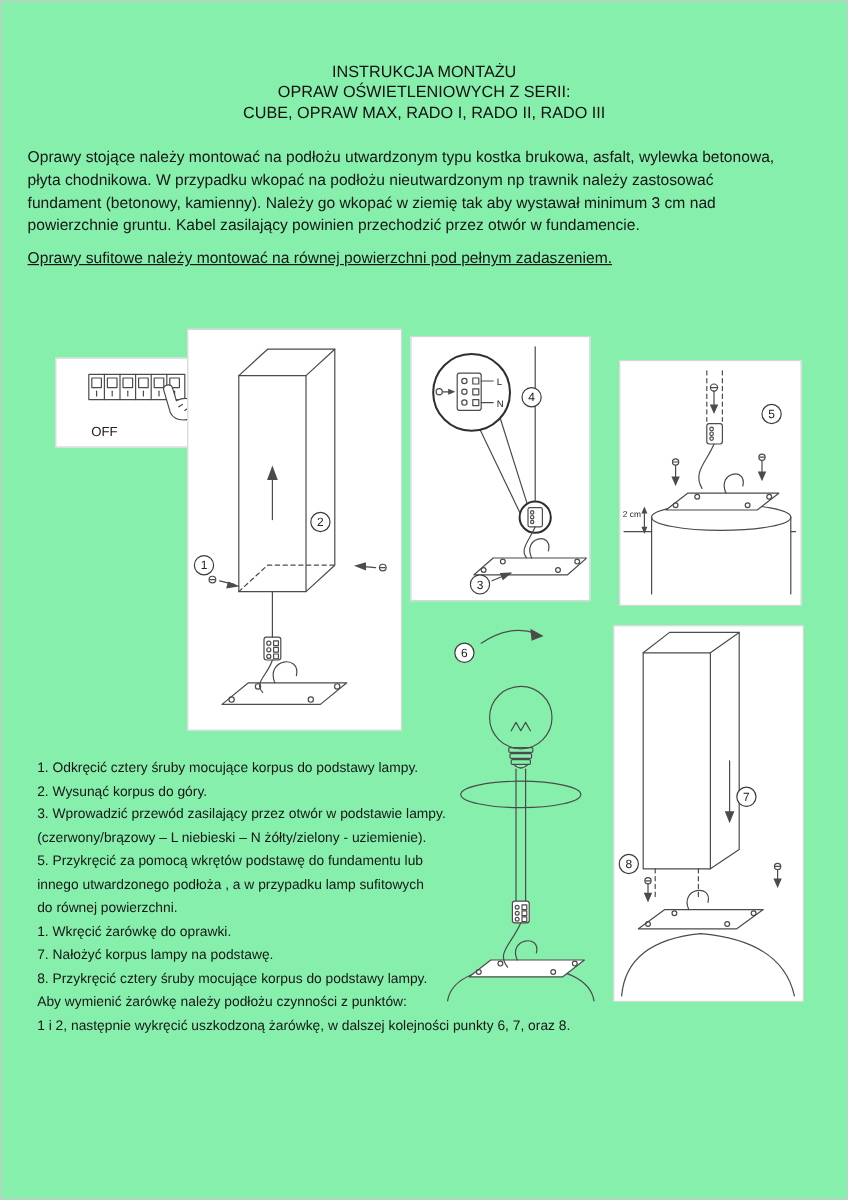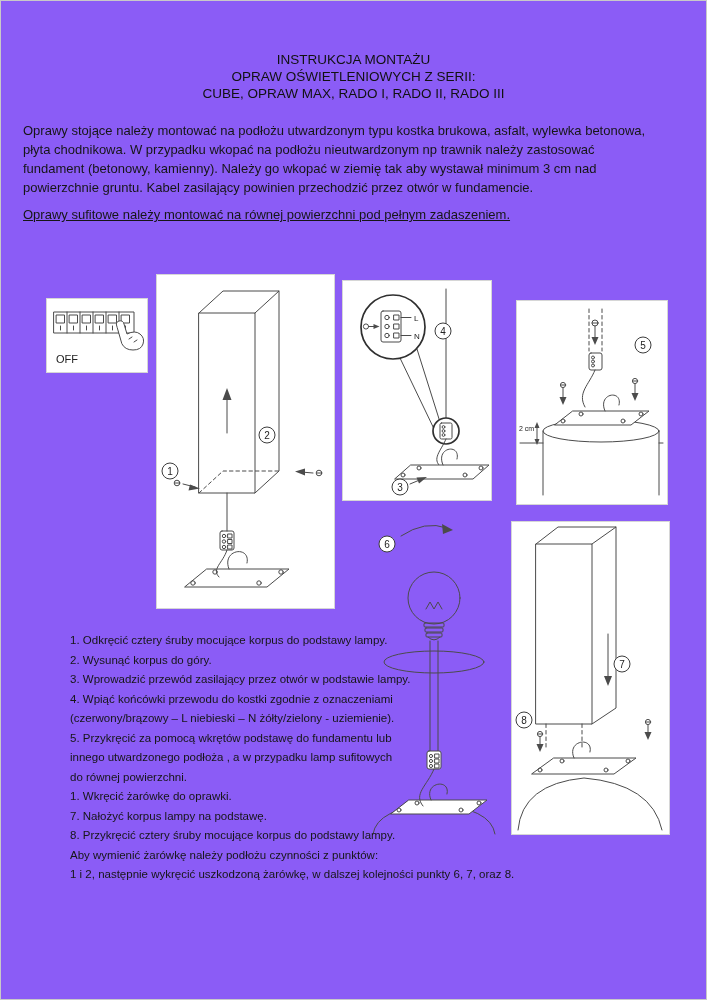--- a/index.html
+++ b/index.html
@@ -1,37 +1,37 @@
 <!DOCTYPE html>
 <html><head>
 <meta charset="utf-8">
 <style>
   html,body{margin:0;padding:0;background:#ffffff;}
   .page{
     position:relative;width:707px;height:1000px;box-sizing:border-box;
-    background:#8b5cf6;border:1px solid #c9c9c9;overflow:hidden;
+    background:#86efac;border:1px solid #c9c9c9;overflow:hidden;
     font-family:"Liberation Sans",sans-serif;color:#1a1a1a;
   }
   .title{position:absolute;top:50px;left:0;right:0;text-align:center;font-size:13.5px;line-height:17px;color:#111;}
   .intro{position:absolute;left:22px;font-size:13px;line-height:19px;white-space:nowrap;color:#161616;}
   .p1{top:120px;} .p2{top:204px;text-decoration:underline;}
   .panel{position:absolute;border:1px solid #d6d6d6;background:#fff;}
   .free{position:absolute;}
   svg{display:block;}
   svg .ln{fill:none;stroke:#4b4b4b;stroke-width:1;stroke-linecap:round;stroke-linejoin:round;}
   svg .lnb{fill:none;stroke:#2f2f2f;stroke-width:1.7;}
   svg .dash{stroke-dasharray:3.5 3;}
   svg .fillw{fill:#fff;}
   svg .ah{fill:#4b4b4b;stroke:none;}
   svg .badge circle{fill:#fff;stroke:#3c3c3c;stroke-width:1;}
   svg .badge text{font:10px "Liberation Sans",sans-serif;fill:#222;text-anchor:middle;}
   svg .lbl{font:8px "Liberation Sans",sans-serif;fill:#222;}
   svg .lbl7{font:7px "Liberation Sans",sans-serif;fill:#222;}
   .steps{position:absolute;left:30px;top:630px;font-size:11.5px;line-height:19.5px;color:#161616;}
-  .step{white-space:nowrap;margin-left:39px;}
+  .step{white-space:nowrap;}
 </style>
 </head>
 <body>
 
 <div class="page">
 
   <div class="title">
     <div>INSTRUKCJA MONTAŻU</div>
     <div>OPRAW OŚWIETLENIOWYCH Z SERII:</div>
     <div>CUBE, OPRAW MAX, RADO I, RADO II, RADO III</div>
@@ -41,21 +41,21 @@
     <div>Oprawy stojące należy montować na podłożu utwardzonym typu kostka brukowa, asfalt, wylewka betonowa,</div>
     <div>płyta chodnikowa. W przypadku wkopać na podłożu nieutwardzonym np trawnik należy zastosować</div>
     <div>fundament (betonowy, kamienny). Należy go wkopać w ziemię tak aby wystawał minimum 3 cm nad</div>
     <div>powierzchnie gruntu. Kabel zasilający powinien przechodzić przez otwór w fundamencie.</div>
   </div>
 
   <div class="intro p2">
     <div>Oprawy sufitowe należy montować na równej powierzchni pod pełnym zadaszeniem.</div>
   </div>
 
-  <div class="panel" style="left:45px;top:297px;width:100px;height:73px;">
+  <div class="panel" style="left:45px;top:297px;width:100px;height:73px;padding-left:20px;">
     <svg width="98" height="71" viewBox="0 0 98 71">
       <g>
         <rect class="ln" x="7" y="13" width="80" height="21"></rect>
         <line class="ln" x1="20" y1="13" x2="20" y2="34"></line>
         <line class="ln" x1="33" y1="13" x2="33" y2="34"></line>
         <line class="ln" x1="46" y1="13" x2="46" y2="34"></line>
         <line class="ln" x1="59" y1="13" x2="59" y2="34"></line>
         <line class="ln" x1="72" y1="13" x2="72" y2="34"></line>
         <rect class="ln" x="9.5" y="16" width="8" height="8"></rect>
         <rect class="ln" x="22.5" y="16" width="8" height="8"></rect>
@@ -334,21 +334,20 @@
         <circle cx="12" cy="198" r="8"></circle>
         <text x="12" y="201.5">8</text>
       </g>
     </svg>
   </div>
 
   <div class="steps">
     <div class="step">1. Odkręcić cztery śruby mocujące korpus do podstawy lampy.</div>
     <div class="step">2. Wysunąć korpus do góry.</div>
     <div class="step">3. Wprowadzić przewód zasilający przez otwór w podstawie lampy.</div>
-    <div class="step">4. Wpiąć końcówki przewodu do kostki zgodnie z oznaczeniami</div>
     <div class="step">(czerwony/brązowy – L niebieski – N żółty/zielony - uziemienie).</div>
     <div class="step">5. Przykręcić za pomocą wkrętów podstawę do fundamentu lub</div>
     <div class="step">innego utwardzonego podłoża , a w przypadku lamp sufitowych</div>
     <div class="step">do równej powierzchni.</div>
     <div class="step">1. Wkręcić żarówkę do oprawki.</div>
     <div class="step">7. Nałożyć korpus lampy na podstawę.</div>
     <div class="step">8. Przykręcić cztery śruby mocujące korpus do podstawy lampy.</div>
     <div class="step">Aby wymienić żarówkę należy podłożu czynności z punktów:</div>
     <div class="step">1 i 2, następnie wykręcić uszkodzoną żarówkę, w dalszej kolejności punkty 6, 7, oraz 8.</div>
   </div>

